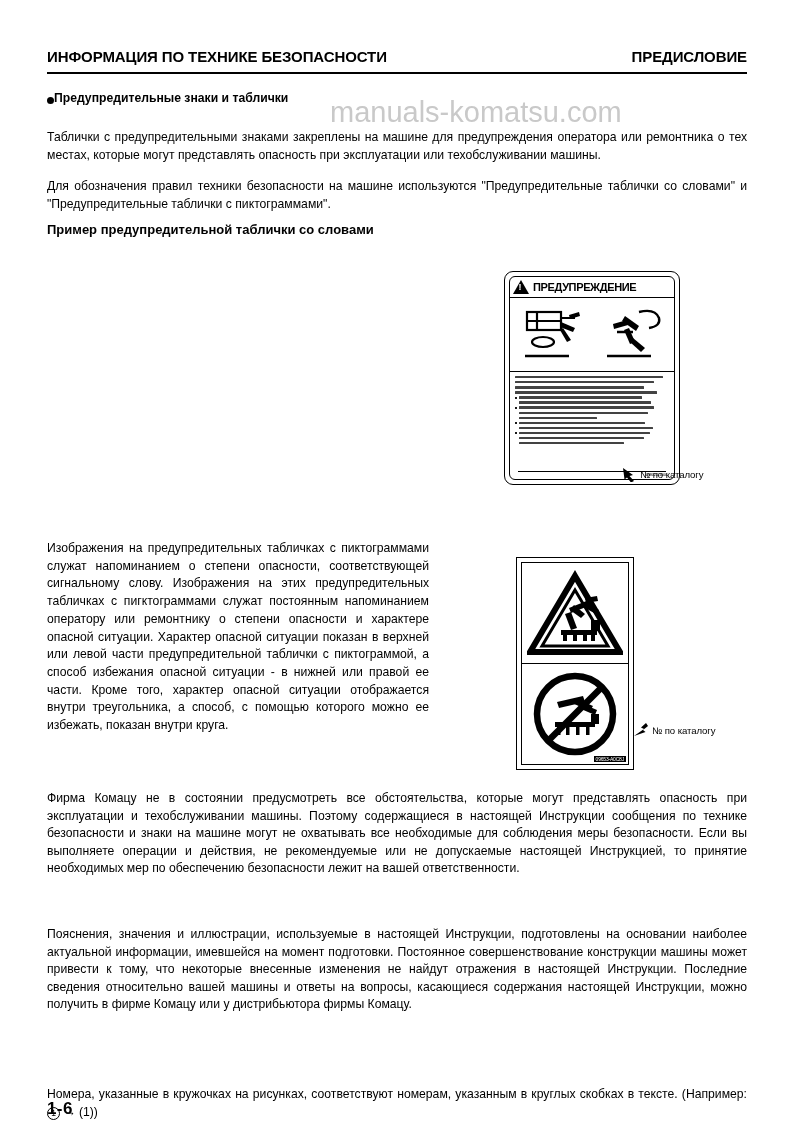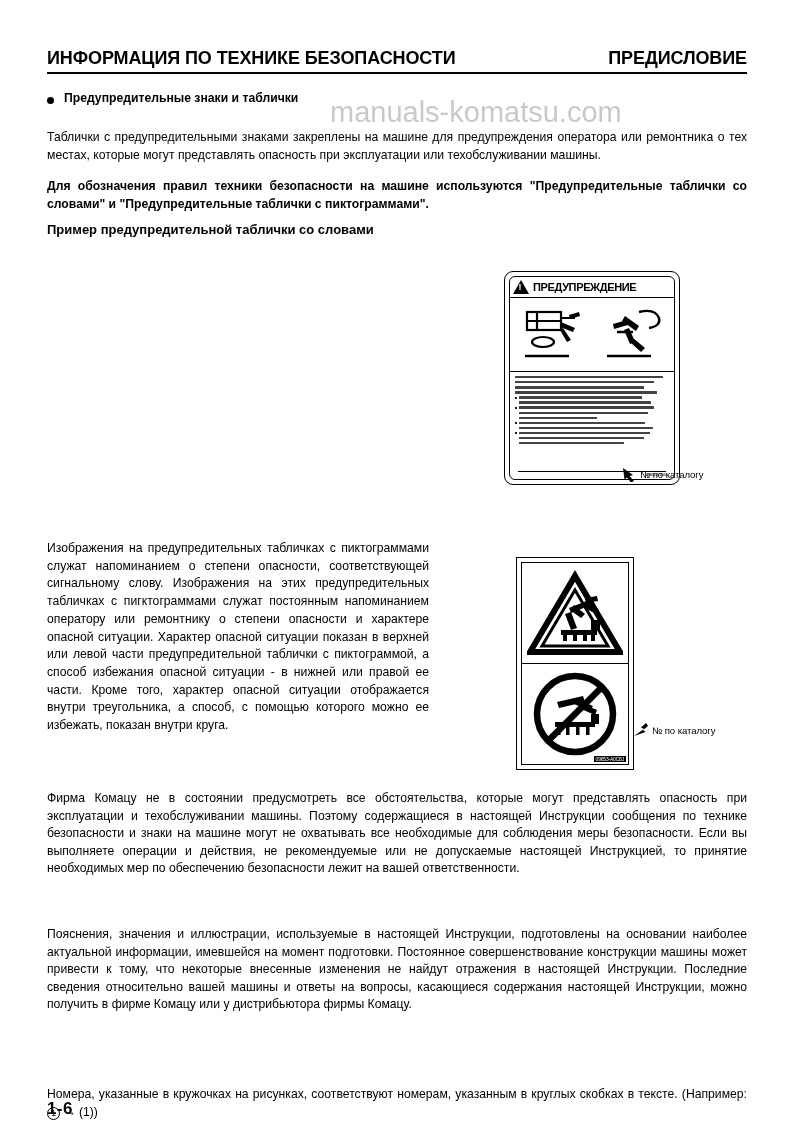--- a/index.html
+++ b/index.html
@@ -24,21 +24,21 @@
   .page-header {
     position: absolute;
     left: 47px;
     top: 48px;
     width: 700px;
     display: flex;
     justify-content: space-between;
     align-items: flex-end;
   }
   .hdr-left, .hdr-right {
-    font-size: 18px;
+    font-size: 15px;
     font-weight: bold;
     letter-spacing: -0.1px;
     white-space: nowrap;
   }
   .header-rule {
     position: absolute;
     left: 47px;
     top: 72px;
     width: 700px;
     height: 2.2px;
@@ -57,21 +57,20 @@
     pointer-events: none;
   }
 
   
   .bullet-heading {
     position: absolute;
     left: 47px;
     top: 91px;
     display: flex;
     align-items: flex-end;
-    gap: 10px;
   }
   .bullet-dot {
     width: 7px;
     height: 7px;
     border-radius: 50%;
     background: #000;
     display: inline-block;
     position: relative;
     top: -1px;
   }
@@ -84,21 +83,21 @@
   
   .para {
     position: absolute;
     font-size: 12.2px;
     line-height: 17.6px;
     text-align: justify;
     color: #000;
     margin-top: 8px;
   }
   .para p { margin: 0; }
-  .para p + p { margin-top: 14px; font-weight: bold; }
+  .para p + p { margin-top: 14px; }
 
   .sec-heading {
     position: absolute;
     font-size: 13px;
     font-weight: bold;
     white-space: nowrap;
   }
 
   #intro-para { left: 47px; top: 121px; width: 700px; }
   #heading-word-label { left: 47px; top: 222px; }

